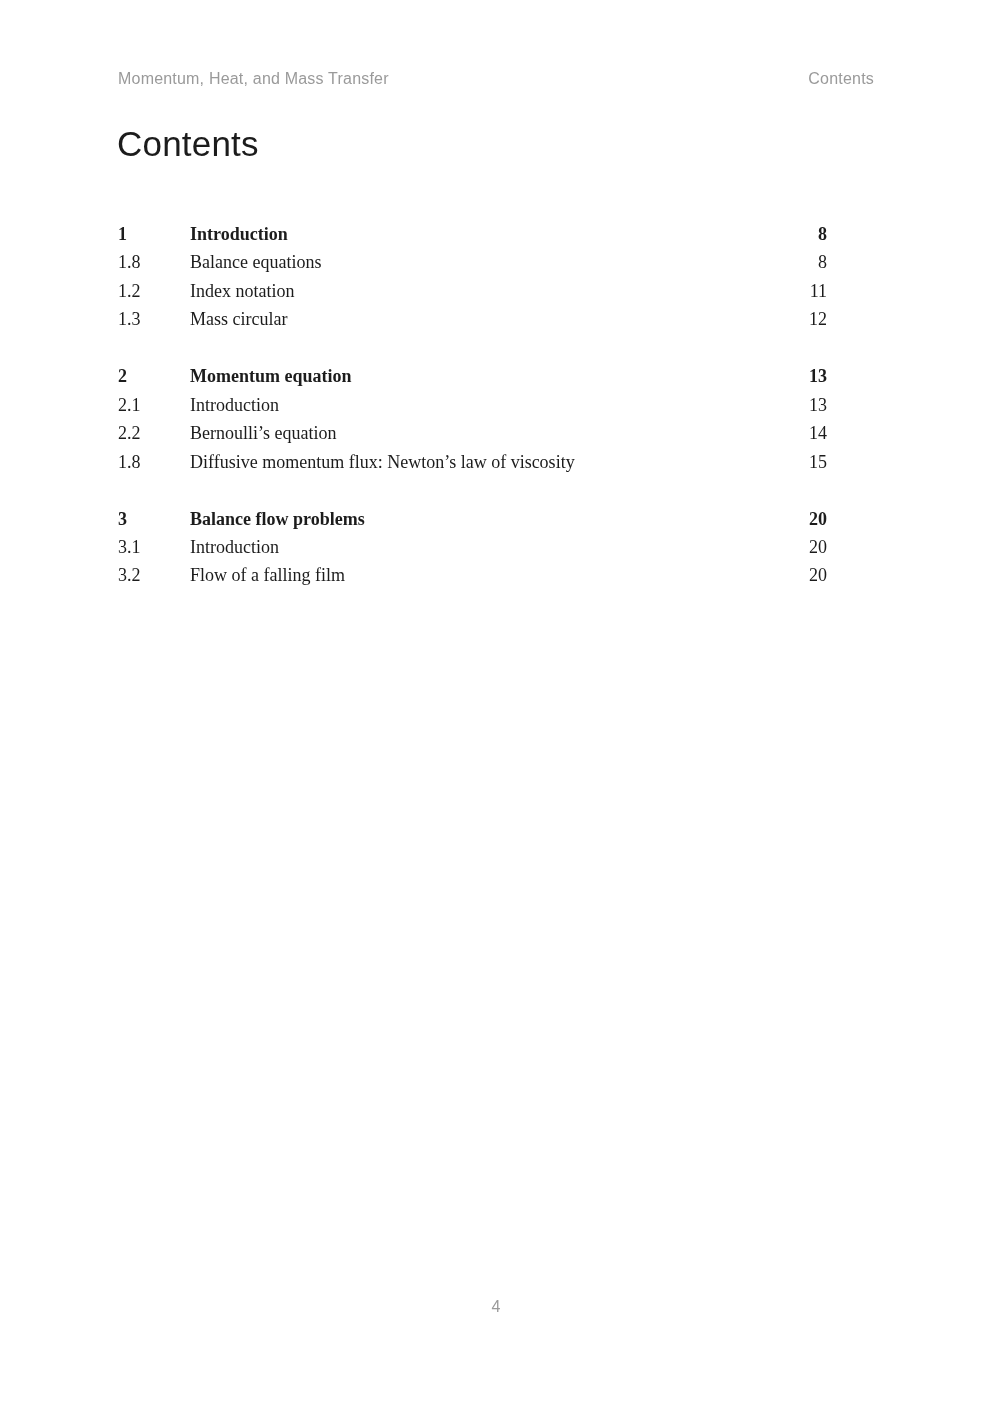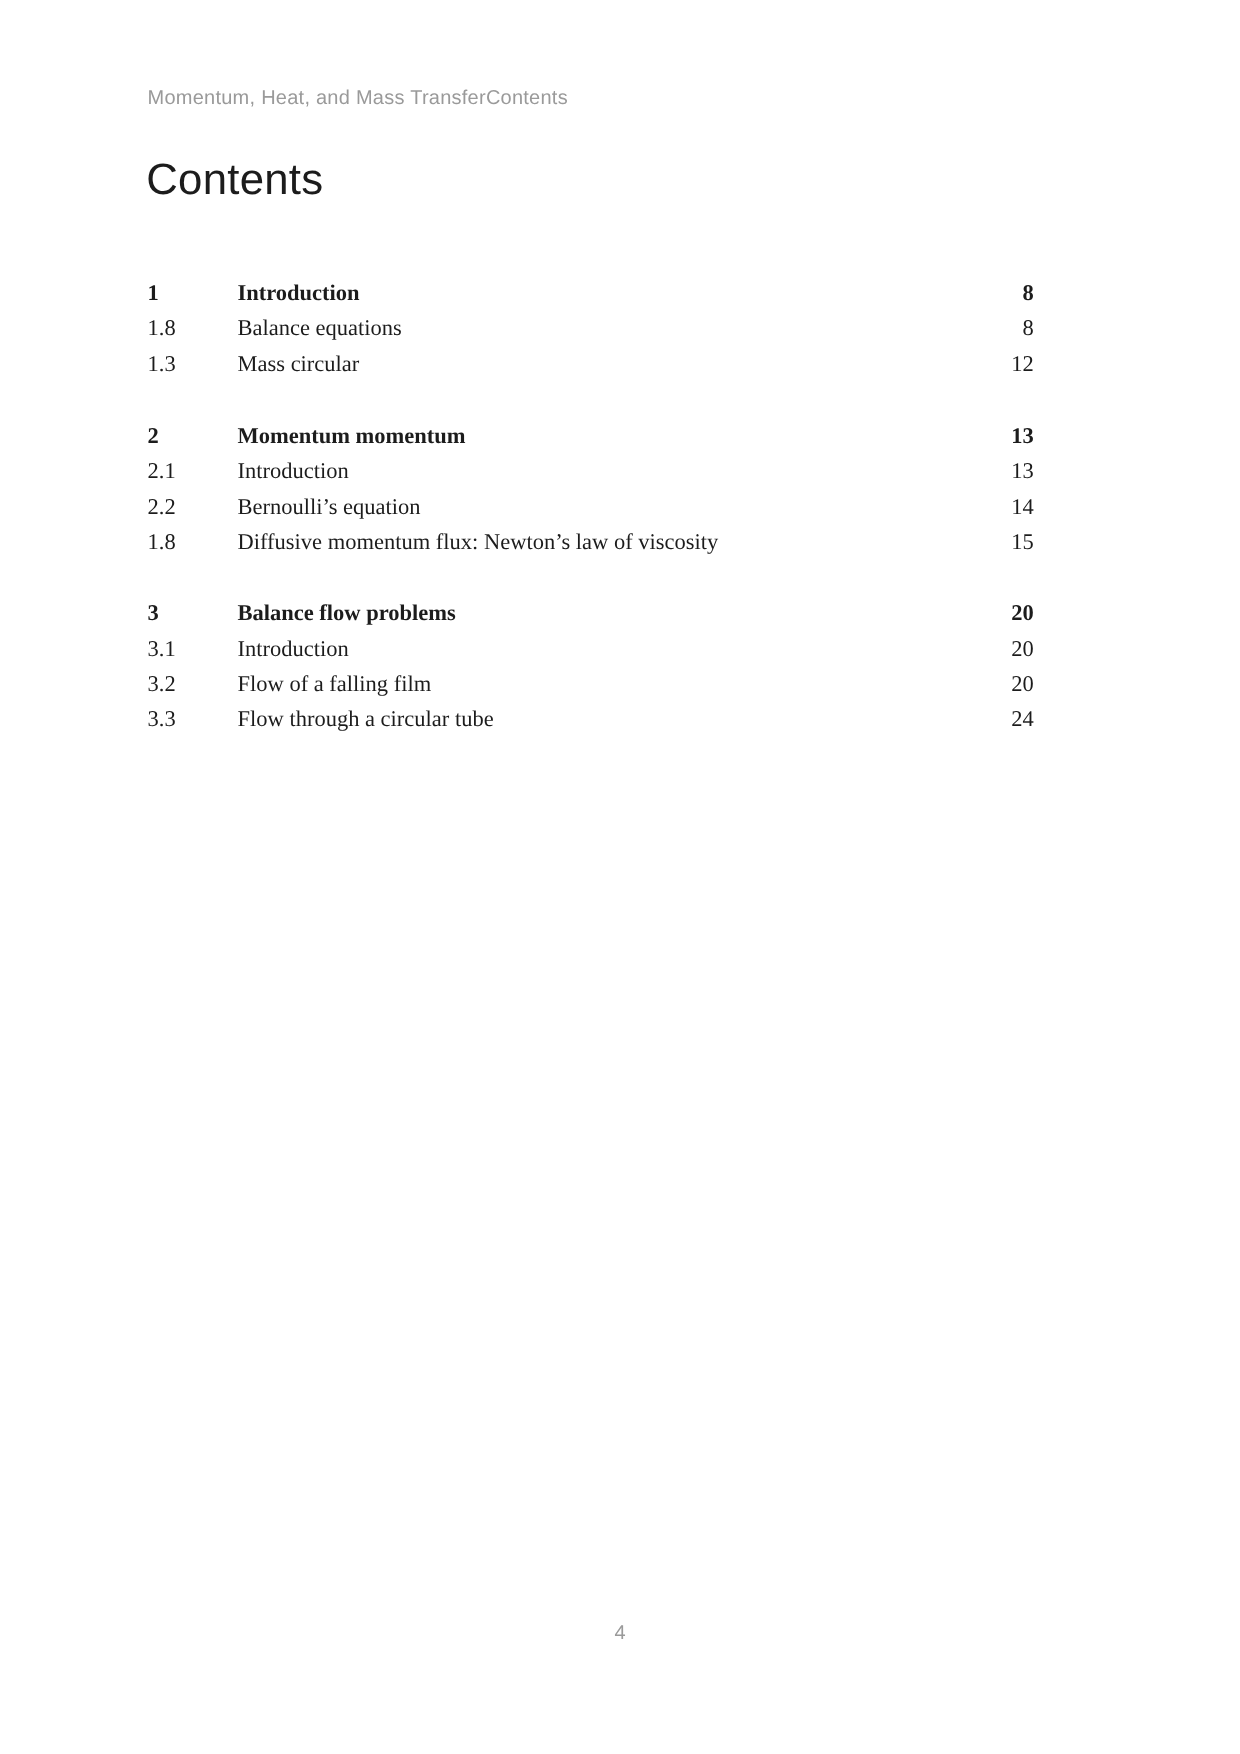--- a/index.html
+++ b/index.html
@@ -11,20 +11,21 @@
     background: #ffffff;
     overflow: hidden;
     font-family: "Liberation Serif", serif;
   }
   .running-header {
     position: absolute;
     left: 118px;
     right: 118px;
     top: 70px;
     display: flex;
+    justify-content: space-between;
     font-family: "Liberation Sans", sans-serif;
     font-size: 16px;
     letter-spacing: 0.2px;
     color: var(--muted, #9a9a9a);
   }
   .page-title {
     position: absolute;
     left: 117px;
     top: 124px;
     font-family: "Liberation Sans", sans-serif;
@@ -80,29 +81,34 @@
     <span class="col-num">1</span>
     <span class="col-title">Introduction</span>
     <span class="col-page">8</span>
   </div>
         <div class="toc-row">
     <span class="col-num">1.8</span>
     <span class="col-title">Balance equations</span>
     <span class="col-page">8</span>
   </div>
         <div class="toc-row">
+    <span class="col-num">1.2</span>
+    <span class="col-title">Index notation</span>
+    <span class="col-page">11</span>
+  </div>
+        <div class="toc-row">
     <span class="col-num">1.3</span>
     <span class="col-title">Mass circular</span>
     <span class="col-page">12</span>
   </div>
       </div>
       <div class="toc-section">
         <div class="toc-row chapter">
     <span class="col-num">2</span>
-    <span class="col-title">Momentum momentum</span>
+    <span class="col-title">Momentum equation</span>
     <span class="col-page">13</span>
   </div>
         <div class="toc-row">
     <span class="col-num">2.1</span>
     <span class="col-title">Introduction</span>
     <span class="col-page">13</span>
   </div>
         <div class="toc-row">
     <span class="col-num">2.2</span>
     <span class="col-title">Bernoulli’s equation</span>
@@ -123,25 +129,20 @@
         <div class="toc-row">
     <span class="col-num">3.1</span>
     <span class="col-title">Introduction</span>
     <span class="col-page">20</span>
   </div>
         <div class="toc-row">
     <span class="col-num">3.2</span>
     <span class="col-title">Flow of a falling film</span>
     <span class="col-page">20</span>
   </div>
-        <div class="toc-row">
-    <span class="col-num">3.3</span>
-    <span class="col-title">Flow through a circular tube</span>
-    <span class="col-page">24</span>
-  </div>
       </div>
     </div>
 
   <div class="folio">
     <span>4</span>
   </div>
 
 </div>
 
 </body></html>

